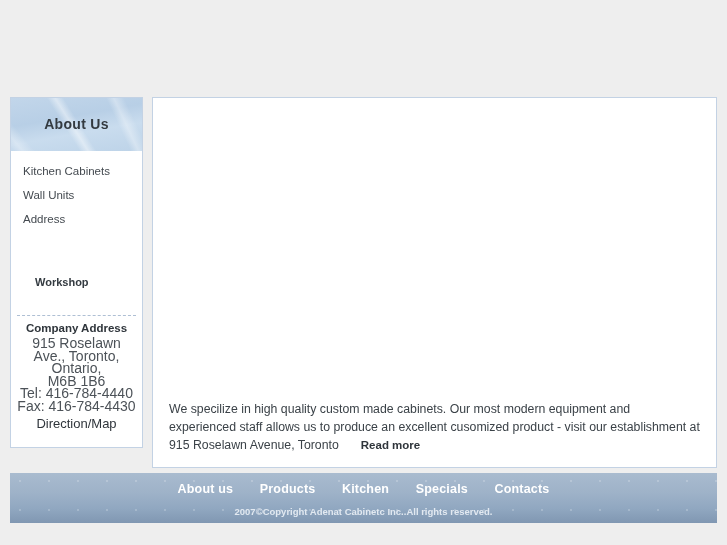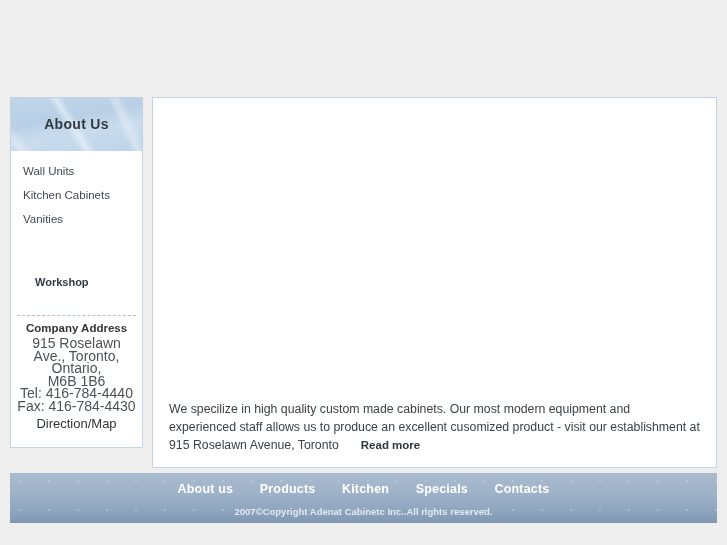--- a/index.html
+++ b/index.html
@@ -205,23 +205,23 @@
 
   <div id="banner"></div>
 
   <div id="sidebar">
 
     <div id="sidebar-header">
       <div id="sidebar-title">About Us</div>
     </div>
 
     <div id="side-links">
+      <a class="side-link" href="#">Kitchen Cabinets</a>
       <a class="side-link" href="#">Wall Units</a>
-      <a class="side-link" href="#">Kitchen Cabinets</a>
-      <a class="side-link" href="#">Vanities</a>
+      <a class="side-link" href="#">Address</a>
     </div>
 
     <div id="side-gap"></div>
 
     <div id="workshop-row">Workshop</div>
 
     <div id="side-divider"></div>
 
     <div id="address-block">
       <div id="address-title">Company Address</div>

